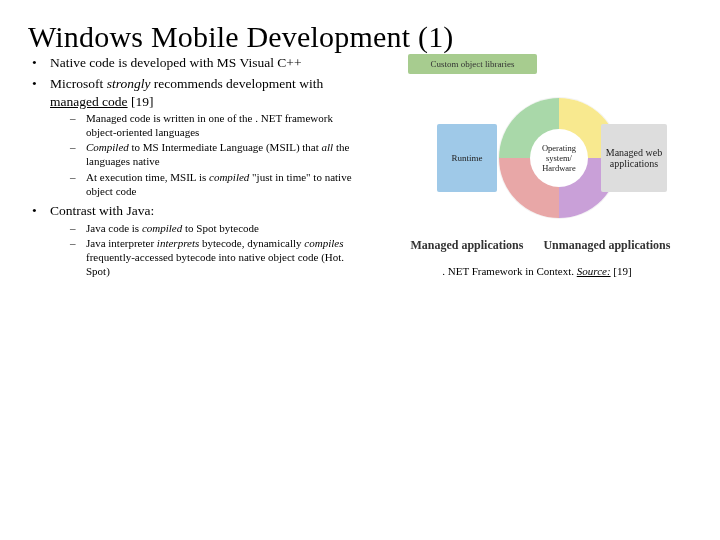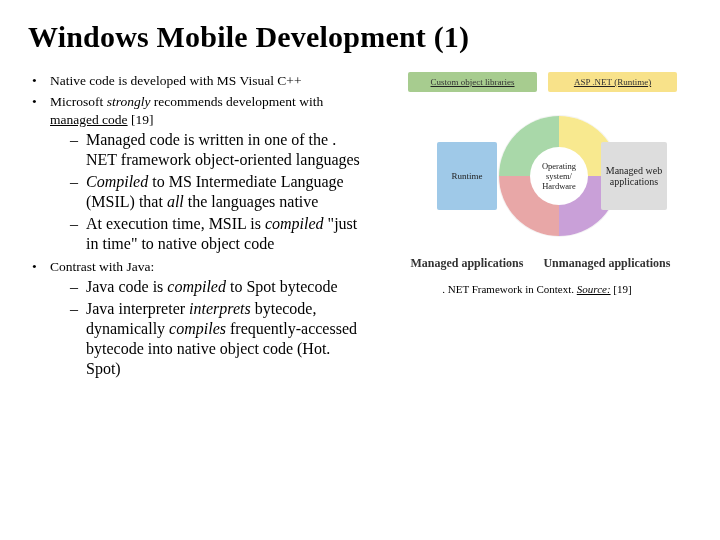--- a/index.html
+++ b/index.html
@@ -7,22 +7,21 @@
     width: 720px;
     height: 540px;
     background: #fff;
     font-family: Georgia, 'Times New Roman', serif;
     color: #000;
     padding: 20px 28px;
     overflow: hidden;
   }
   .title {
     font-size: 30px;
-    font-weight: 700;
-    margin-bottom: 18px;
+    font-weight: 400;
     letter-spacing: 0.2px;
   }
   .content {
     display: flex;
     gap: 18px;
   }
   .left {
     flex: 1 1 52%;
     font-size: 13.5px;
     line-height: 1.28;
@@ -30,36 +29,36 @@
   .right {
     flex: 1 1 48%;
     display: flex;
     flex-direction: column;
     align-items: center;
     justify-content: flex-start;
   }
   ul.top { list-style: none; padding-left: 0; }
   ul.top > li { position: relative; padding-left: 22px; margin-bottom: 4px; }
   ul.top > li::before { content: "•"; position: absolute; left: 4px; top: 0; }
-  ul.sub { list-style: none; padding-left: 18px; font-size: 16px; margin-top: 2px; margin-bottom: 4px; }
+  ul.sub { list-style: none; padding-left: 18px; font-size: 11px; margin-top: 2px; margin-bottom: 4px; }
   ul.sub > li { position: relative; padding-left: 18px; margin-bottom: 2px; line-height: 1.25; }
   ul.sub > li::before { content: "–"; position: absolute; left: 2px; top: 0; }
   em.it { font-style: italic; }
   .u { text-decoration: underline; }
   .diagram-wrap { width: 280px; }
   .caption { font-size: 11px; margin-top: 12px; text-align: center; }
   .src { font-style: italic; text-decoration: underline; }
   
   .diagram {
     width: 280px;
     position: relative;
     font-size: 9px;
     color: #222;
   }
-  .barrow { display: flex; align-items: center; text-decoration: underline; }
+  .barrow { display: flex; align-items: center; }
   .bar {
     height: 20px;
     display: flex;
     align-items: center;
     justify-content: center;
     font-size: 9px;
     color: #333;
     border-radius: 2px;
   }
   .bar.custom { background: #a7cc8f; width: 46%; margin-left: 4%; }
@@ -144,21 +143,20 @@
         </ul>
       </li>
     </ul>
   </div>
 
   <div class="right">
     <div class="diagram-wrap">
       <div class="diagram">
         <div class="barrow">
           <div class="bar custom">Custom object libraries</div>
-          <div class="bar asp">ASP .NET (Runtime)</div>
         </div>
         <div class="gaprow"></div>
         <div class="core">
           <div class="rect-runtime">Runtime</div>
           <div class="pie">
             <div class="pie-center">Operating system/ Hardware</div>
           </div>
           <div class="rect-mweb">Managed web applications</div>
         </div>
         <div class="legend">

